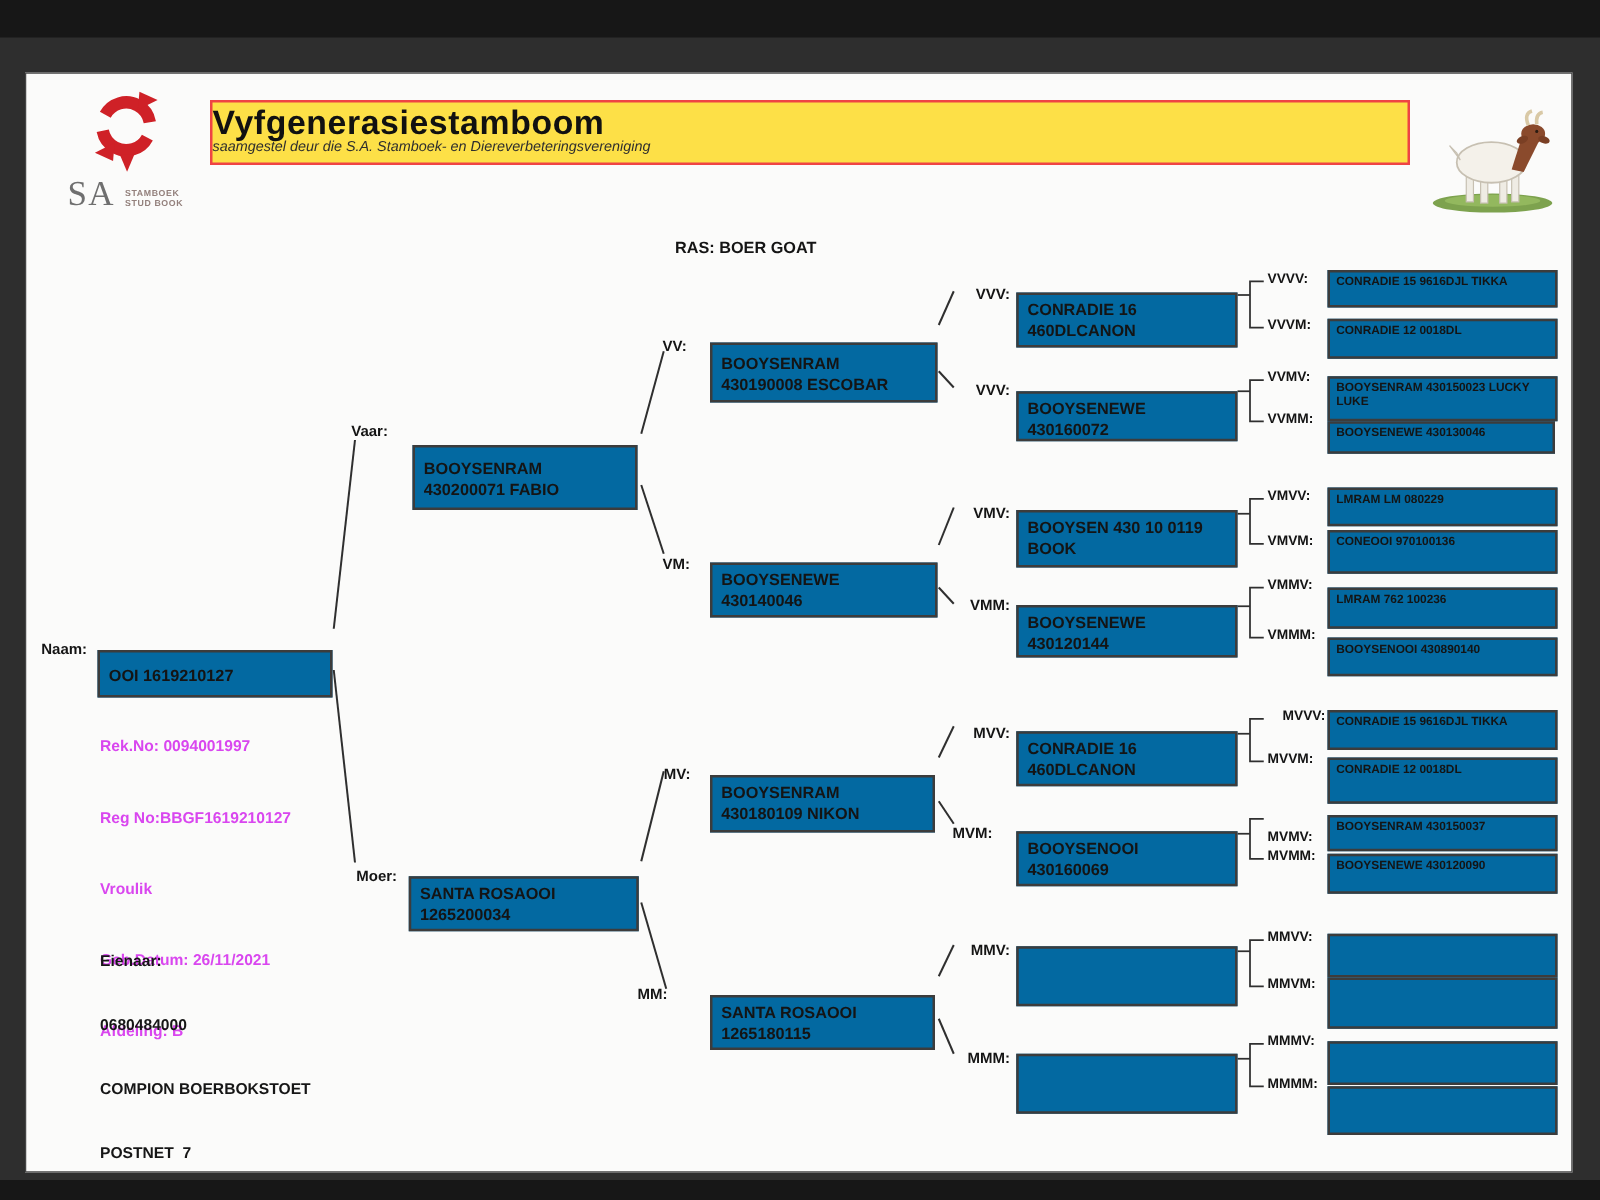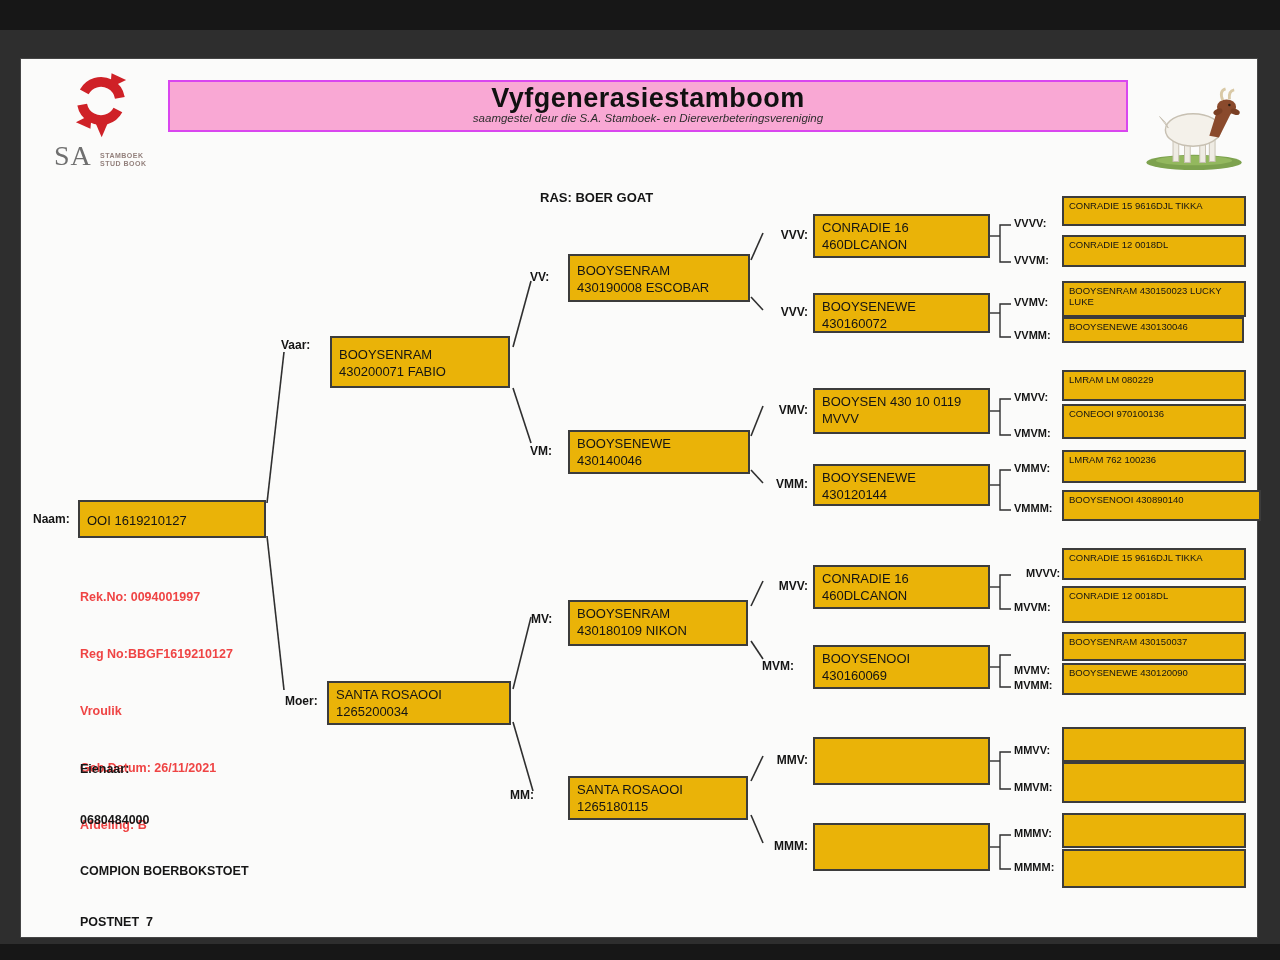--- a/index.html
+++ b/index.html
@@ -6,32 +6,32 @@
   body{
     width:1280px;height:960px;position:relative;overflow:hidden;
     background:#2e2e2e;
     font-family:"Liberation Sans", sans-serif;
   }
   .band-top{position:absolute;left:0;top:0;width:1280px;height:30px;background:#171717;}
   .band-bottom{position:absolute;left:0;top:944px;width:1280px;height:16px;background:#171717;}
   .page{position:absolute;left:20px;top:58px;width:1238px;height:880px;background:#fbfbfa;border:1px solid #454545;box-sizing:border-box;}
   .overlay{position:absolute;left:0;top:0;width:1280px;height:960px;pointer-events:none;}
 
-  .titlebox{position:absolute;left:168px;top:80px;width:960px;height:52px;background:#f9a8d4;border:2px solid #d946ef;box-sizing:border-box;text-align:center;}
+  .titlebox{position:absolute;left:168px;top:80px;width:960px;height:52px;background:#fde047;border:2px solid #ef4444;box-sizing:border-box;text-align:left;}
   .titlebox .t{font-size:27px;font-weight:700;color:#111;letter-spacing:.5px;margin-top:1px;}
   .titlebox .s{font-size:11.5px;font-style:italic;color:#2e2e2e;margin-top:-2px;}
 
   .lbl{position:absolute;font-weight:700;font-size:12px;color:#141414;white-space:nowrap;}
   .lbl5{font-size:11px;}
-  .node{position:absolute;background:#eab308;border:2px solid #3c3c3c;color:#141414;font-weight:400;font-size:13px;line-height:1.32;padding:3px 7px;box-sizing:border-box;}
+  .node{position:absolute;background:#0369a1;border:2px solid #3c3c3c;color:#141414;font-weight:700;font-size:13px;line-height:1.32;padding:3px 7px;box-sizing:border-box;margin-top:20px;}
   .node5{font-size:9.5px;line-height:1.2;padding:2px 5px;}
 
   .ras{position:absolute;left:540px;top:190px;font-weight:700;font-size:13px;color:#141414;}
 
-  .detail-block{position:absolute;left:80px;top:550px;font-weight:700;font-size:12.5px;color:#ef4444;line-height:19px;white-space:pre-wrap;}
+  .detail-block{position:absolute;left:80px;top:550px;font-weight:700;font-size:12.5px;color:#d946ef;line-height:19px;white-space:pre-wrap;}
   .owner-block{position:absolute;left:80px;top:727px;font-weight:700;font-size:12.5px;color:#161616;line-height:17px;white-space:pre-wrap;}
 
   .logo{position:absolute;left:42px;top:68px;width:140px;height:115px;}
   .logo .abbr{position:absolute;left:12px;top:72px;font-family:"Liberation Serif",serif;font-size:28px;color:#6f6f6f;letter-spacing:1px;}
   .logo .small{position:absolute;left:58px;top:84px;font-size:7px;line-height:8px;color:#93807c;font-weight:700;letter-spacing:.5px;}
 
   .goat{position:absolute;left:1142px;top:86px;width:106px;height:86px;}
 </style>
 </head>
 <body>
@@ -179,21 +179,21 @@
   <div>460DLCANON</div>
 </div>
 <div class="lbl" style="left:748px;top:305px;width:60px;text-align:right;">VVV:</div>
 <div class="node" style="left:813px;top:293px;width:177px;height:40px;">
   <div>BOOYSENEWE</div>
   <div>430160072</div>
 </div>
 <div class="lbl" style="left:748px;top:403px;width:60px;text-align:right;">VMV:</div>
 <div class="node" style="left:813px;top:388px;width:177px;height:46px;">
   <div>BOOYSEN 430 10 0119</div>
-  <div>MVVV</div>
+  <div>BOOK</div>
 </div>
 <div class="lbl" style="left:748px;top:477px;width:60px;text-align:right;">VMM:</div>
 <div class="node" style="left:813px;top:464px;width:177px;height:42px;">
   <div>BOOYSENEWE</div>
   <div>430120144</div>
 </div>
 <div class="lbl" style="left:748px;top:579px;width:60px;text-align:right;">MVV:</div>
 <div class="node" style="left:813px;top:565px;width:177px;height:44px;">
   <div>CONRADIE 16</div>
   <div>460DLCANON</div>
@@ -236,21 +236,21 @@
   </div>
 <div class="lbl lbl5" style="left:1014px;top:427px;">VMVM:</div>
 <div class="node node5" style="left:1062px;top:404px;width:184px;height:35px;">
     <div>CONEOOI 970100136</div>
   </div>
 <div class="lbl lbl5" style="left:1014px;top:462px;">VMMV:</div>
 <div class="node node5" style="left:1062px;top:450px;width:184px;height:33px;">
     <div>LMRAM 762 100236</div>
   </div>
 <div class="lbl lbl5" style="left:1014px;top:502px;">VMMM:</div>
-<div class="node node5" style="left:1062px;top:490px;width:199px;height:31px;">
+<div class="node node5" style="left:1062px;top:490px;width:184px;height:31px;">
     <div>BOOYSENOOI 430890140</div>
   </div>
 <div class="lbl lbl5" style="left:1014px;top:567px;margin-left:12px;">MVVV:</div>
 <div class="node node5" style="left:1062px;top:548px;width:184px;height:32px;">
     <div>CONRADIE 15 9616DJL TIKKA</div>
   </div>
 <div class="lbl lbl5" style="left:1014px;top:601px;">MVVM:</div>
 <div class="node node5" style="left:1062px;top:586px;width:184px;height:37px;">
     <div>CONRADIE 12 0018DL</div>
   </div>

